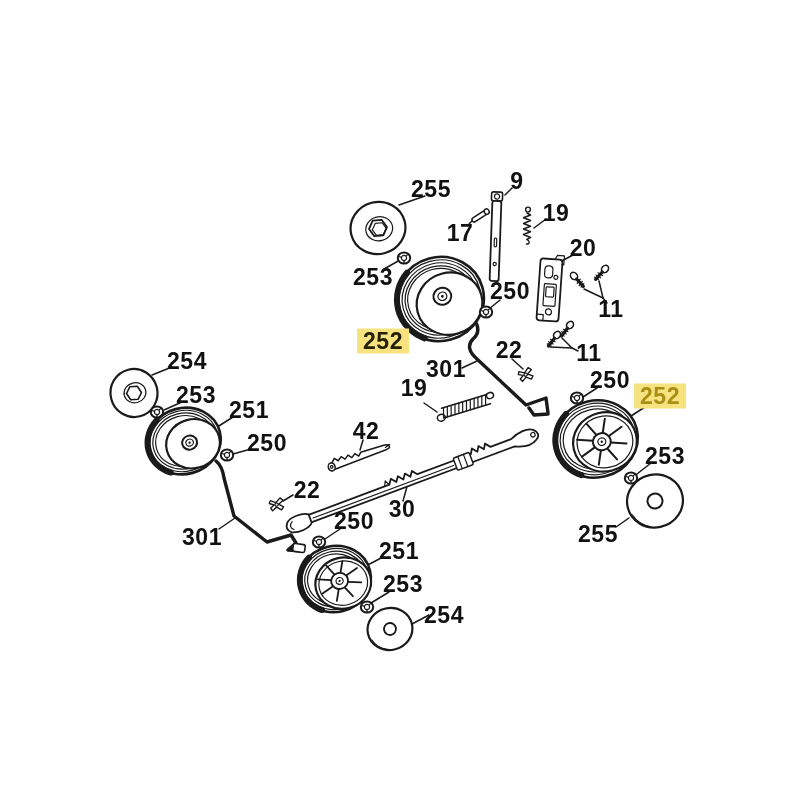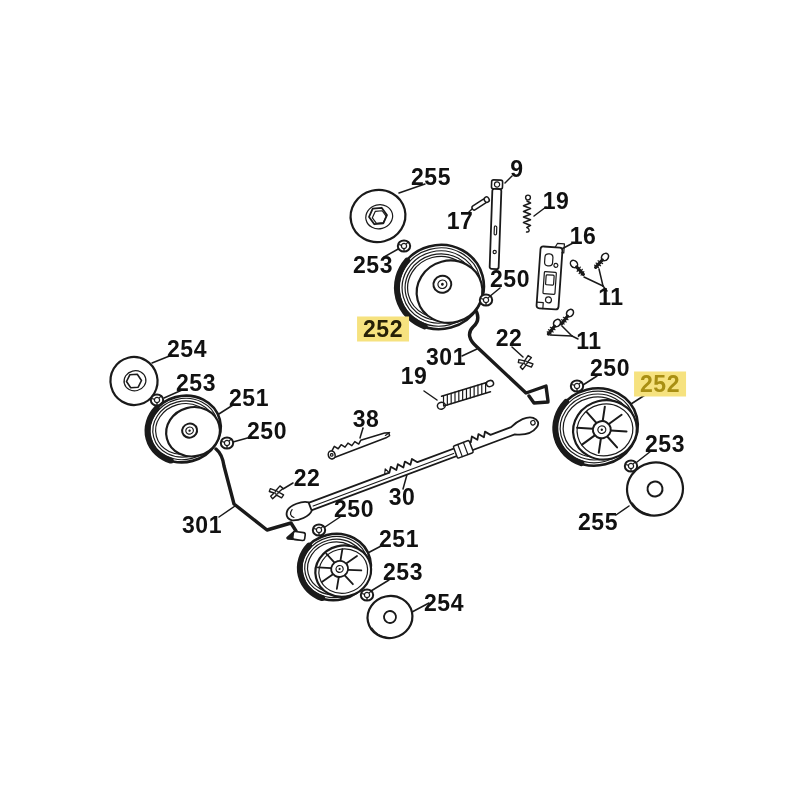--- a/index.html
+++ b/index.html
@@ -1,17 +1,17 @@
 <!DOCTYPE html>
 <html style="--label: #111111; --hl-bg: #f6e27f; --hl-dark: #262007; --hl-gold: #a98f13;"><head>
 <meta charset="utf-8">
 <style>
   html,body{margin:0;padding:0;background:#fff;}
   #stage{position:relative;width:800px;height:712px;background:#ffffff;overflow:hidden;
-         font-family:"Liberation Sans", sans-serif;}
+         font-family:"Liberation Sans", sans-serif;margin-top:12px;}
   #diagram-svg{position:absolute;left:0;top:0;
     stroke:#1a1a1a;fill:none;stroke-width:2;stroke-linecap:round;stroke-linejoin:round;}
   .fw{fill:#ffffff;}
   .thin{stroke-width:1.2;}
   .mid{stroke-width:1.6;}
   .heavy{stroke-width:2.6;}
   .crescent{stroke-width:6;}
   .leader{stroke-width:1.5;}
   .fill-dark{fill:#1a1a1a;stroke:none;}
   .part-label{position:absolute;transform:translate(-50%,-50%);
@@ -343,32 +343,32 @@
     <path class="thin" d="M-25,9 A 28 26.5 0 0 0 -10,24"></path>
   </g>
 </svg>
 
 <div class="part-label" style="left:431px;top:177px">255</div>
 <div class="part-label" style="left:373px;top:265px">253</div>
 <div class="part-label hl-dark" style="left:383px;top:329px">252</div>
 <div class="part-label" style="left:517px;top:169px">9</div>
 <div class="part-label" style="left:460px;top:221px">17</div>
 <div class="part-label" style="left:556px;top:201px">19</div>
-<div class="part-label" style="left:583px;top:236px">16</div>
+<div class="part-label" style="left:583px;top:236px">20</div>
 <div class="part-label" style="left:611px;top:297px">11</div>
 <div class="part-label" style="left:510px;top:279px">250</div>
 <div class="part-label" style="left:589px;top:341px">11</div>
 <div class="part-label" style="left:509px;top:338px">22</div>
 <div class="part-label" style="left:446px;top:357px">301</div>
 <div class="part-label" style="left:187px;top:349px">254</div>
 <div class="part-label" style="left:196px;top:383px">253</div>
 <div class="part-label" style="left:249px;top:398px">251</div>
 <div class="part-label" style="left:267px;top:431px">250</div>
 <div class="part-label" style="left:414px;top:376px">19</div>
-<div class="part-label" style="left:366px;top:419px">38</div>
+<div class="part-label" style="left:366px;top:419px">42</div>
 <div class="part-label" style="left:307px;top:478px">22</div>
 <div class="part-label" style="left:402px;top:497px">30</div>
 <div class="part-label" style="left:354px;top:509px">250</div>
 <div class="part-label" style="left:399px;top:539px">251</div>
 <div class="part-label" style="left:403px;top:572px">253</div>
 <div class="part-label" style="left:444px;top:603px">254</div>
 <div class="part-label" style="left:202px;top:525px">301</div>
 <div class="part-label" style="left:610px;top:368px">250</div>
 <div class="part-label hl-gold" style="left:660px;top:384px">252</div>
 <div class="part-label" style="left:665px;top:444px">253</div>

